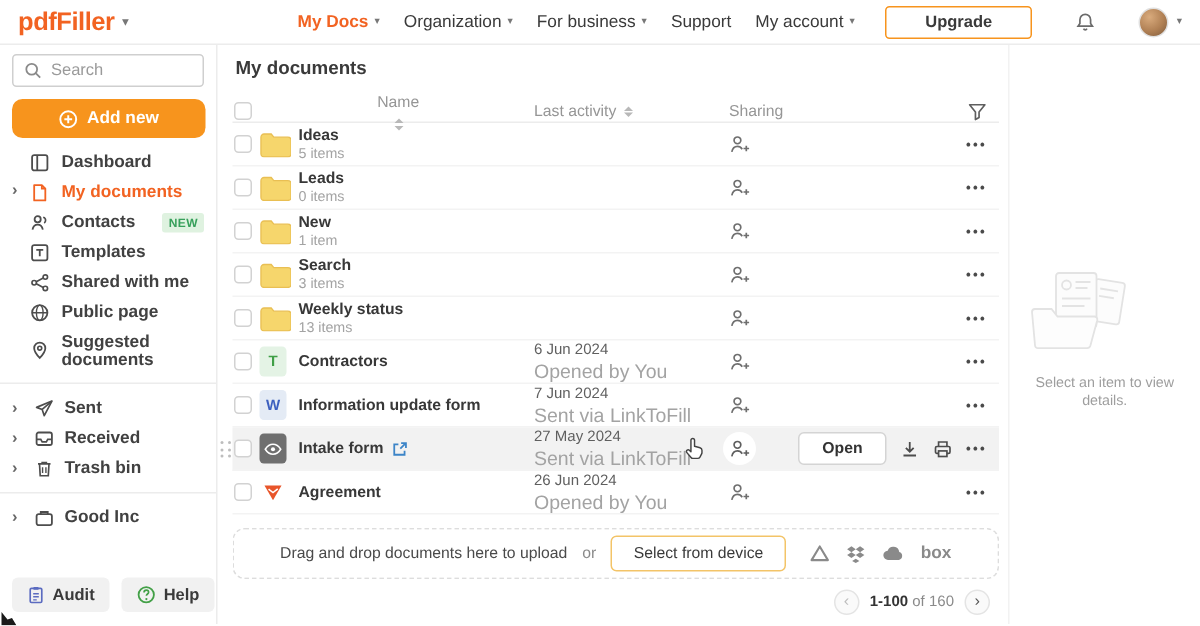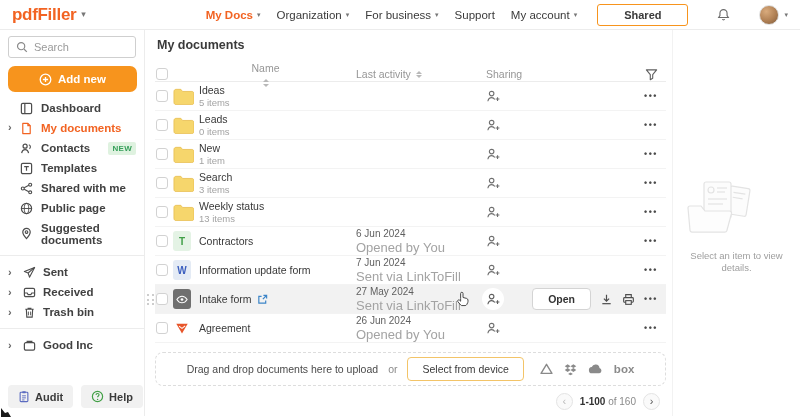--- a/index.html
+++ b/index.html
@@ -57,21 +57,21 @@
   .sort .dn { border-top:3.5px solid #b8b8b8; }
   .row { height:29px; border-bottom:1px solid #f3f3f3; position:relative; cursor:pointer; }
   .row.selected { background:#f2f2f2; }
   .cb { width:12px; height:12px; border:1.4px solid #d2d2d2; border-radius:3px; background:#fff; justify-self:start; margin-left:1px; }
   .ric { justify-self:start; display:flex; }
   .doc-badge { width:18px; height:20px; border-radius:3px; display:flex; align-items:center; justify-content:center; font-size:10px; font-weight:bold; }
   .db-t { background:#e4f3e5; color:#3f9f46; }
   .db-w { background:#e4ebf5; color:#3c5fbf; }
   .db-eye { background:#6f6f6f; }
   .ncol { min-width:0; display:flex; flex-direction:column; justify-content:center; gap:1px; }
-  .rname { font-size:10.5px; font-weight:normal; color:#383838; display:flex; align-items:center; gap:5px; white-space:nowrap; }
+  .rname { font-size:10.5px; font-weight:bold; color:#383838; display:flex; align-items:center; gap:5px; white-space:nowrap; }
   .rmeta { font-size:9.5px; color:#a3a3a3; }
   .dcol { display:flex; flex-direction:column; gap:1px; }
   .rdate { font-size:10px; color:#5f5f5f; }
   .rstat { font-size:13px; color:#a3a3a3; }
   .scol { padding-left:4px; }
   .share-bub { width:22px; height:22px; border-radius:50%; background:#fff; display:flex; align-items:center; justify-content:center; margin-left:-4px; }
   .acol { justify-self:end; display:flex; align-items:center; gap:9px; padding-right:8px; }
   .dots { font-size:9px; letter-spacing:1.5px; color:#4a4a4a; font-weight:bold; white-space:nowrap; }
   .openbtn { background:#fff; border:1px solid #d4d4d4; border-radius:4px; font:inherit; font-size:10.5px; font-weight:bold; color:#333; padding:4px 15px; }
   .drag-dots { position:absolute; left:-8px; top:9px; display:grid; grid-template-columns:2px 2px; gap:2.5px; }
@@ -112,21 +112,21 @@
       <span>For business</span>
       <span class="chev">▾</span>
     </span>
     <span class="nav-item">
       <span>Support</span>
     </span>
     <span class="nav-item">
       <span>My account</span>
       <span class="chev">▾</span>
     </span>
-    <button class="upgrade">Shared</button>
+    <button class="upgrade">Upgrade</button>
     <span class="bell">
       <svg width="15" height="16" viewBox="0 0 16 16">
           <path d="M8 2.2a3.8 3.8 0 0 1 3.8 3.8v2.7l1.3 1.9H2.9l1.3-1.9V6A3.8 3.8 0 0 1 8 2.2z" fill="none" stroke="#6b6b6b" stroke-width="1.2"></path>
           <path d="M6.8 12.4a1.3 1.3 0 0 0 2.4 0" fill="none" stroke="#6b6b6b" stroke-width="1.2"></path>
         </svg>
     </span>
     <span class="avatar-wrap">
       <span class="avatar"></span>
       <span class="chev">▾</span>
     </span>

